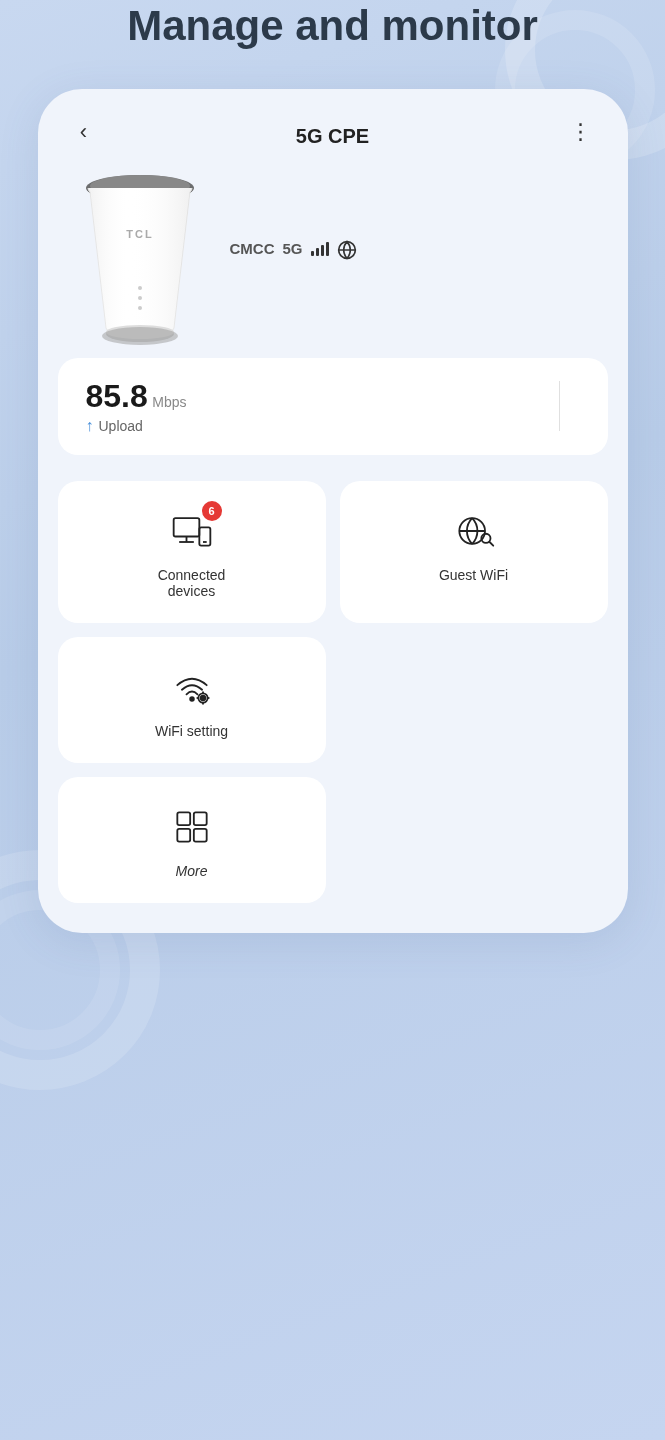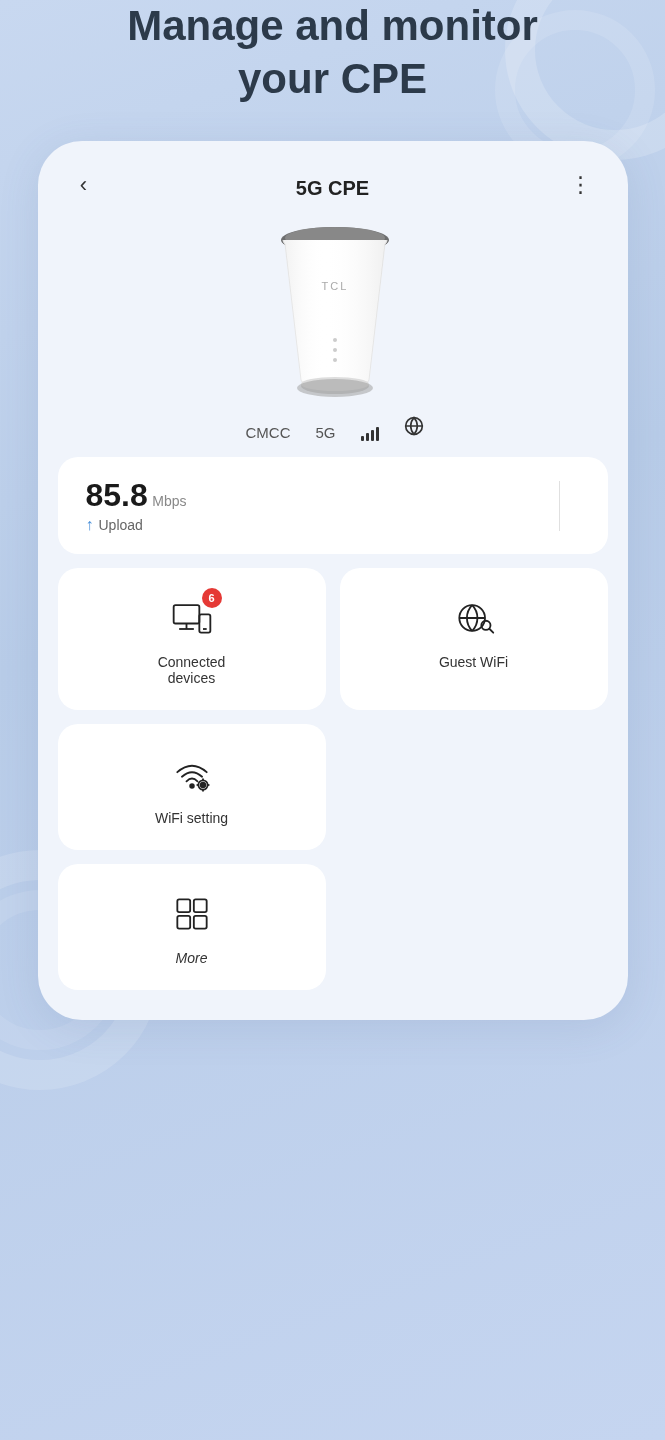--- a/index.html
+++ b/index.html
@@ -103,42 +103,43 @@
       color: #333;
       cursor: pointer;
       width: 36px;
       text-align: center;
       letter-spacing: 2px;
     }
 
     
     .router-area {
       display: flex;
-      flex-direction: column;
+      flex-direction: row;
       align-items: center;
       background: #f0f4fb;
-      padding: 10px 0 0 4px;
+      padding: 10px 0 0 12px;
+      font-weight: bold;
     }
 
     .router-img {
       width: 180px;
       height: 200px;
       position: relative;
     }
 
     
     .router-svg {
       width: 180px;
       height: 200px;
     }
 
     .network-info {
       display: flex;
-      align-items: flex-end;
-      gap: 25px;
+      align-items: flex-start;
+      gap: 8px;
       margin-top: 6px;
       margin-bottom: 16px;
       font-size: 15px;
       color: #555;
     }
     .signal-bars {
       display: flex;
       align-items: flex-end;
       gap: 2px;
       height: 16px;
@@ -150,21 +151,21 @@
     }
     .globe-icon {
       font-size: 18px;
       color: #333;
     }
 
     
     .speed-card {
       background: white;
       border-radius: 20px;
-      margin: 0 20px 14px 20px;
+      margin: 0 20px 26px 20px;
       padding: 20px 28px;
       display: flex;
       align-items: center;
     }
     .speed-section {
       flex: 1;
       display: flex;
       flex-direction: column;
     }
     .speed-value {
@@ -254,21 +255,20 @@
 </head>
 <body>
 
 <div class="bg-circle-top-right"></div>
 <div class="bg-circle-top-right-inner"></div>
 <div class="bg-circle-bottom-left"></div>
 <div class="bg-circle-bottom-left-inner"></div>
 
 <h1 class="page-title">
   <span>Manage and monitor</span><br>
-  <span>your CPE</span>
 </h1>
 
 <div class="phone-card">
 
   <div class="phone-header">
     <div class="header-back">‹</div>
     <div class="header-title">5G CPE</div>
     <div class="header-menu">⋮</div>
   </div>
 

